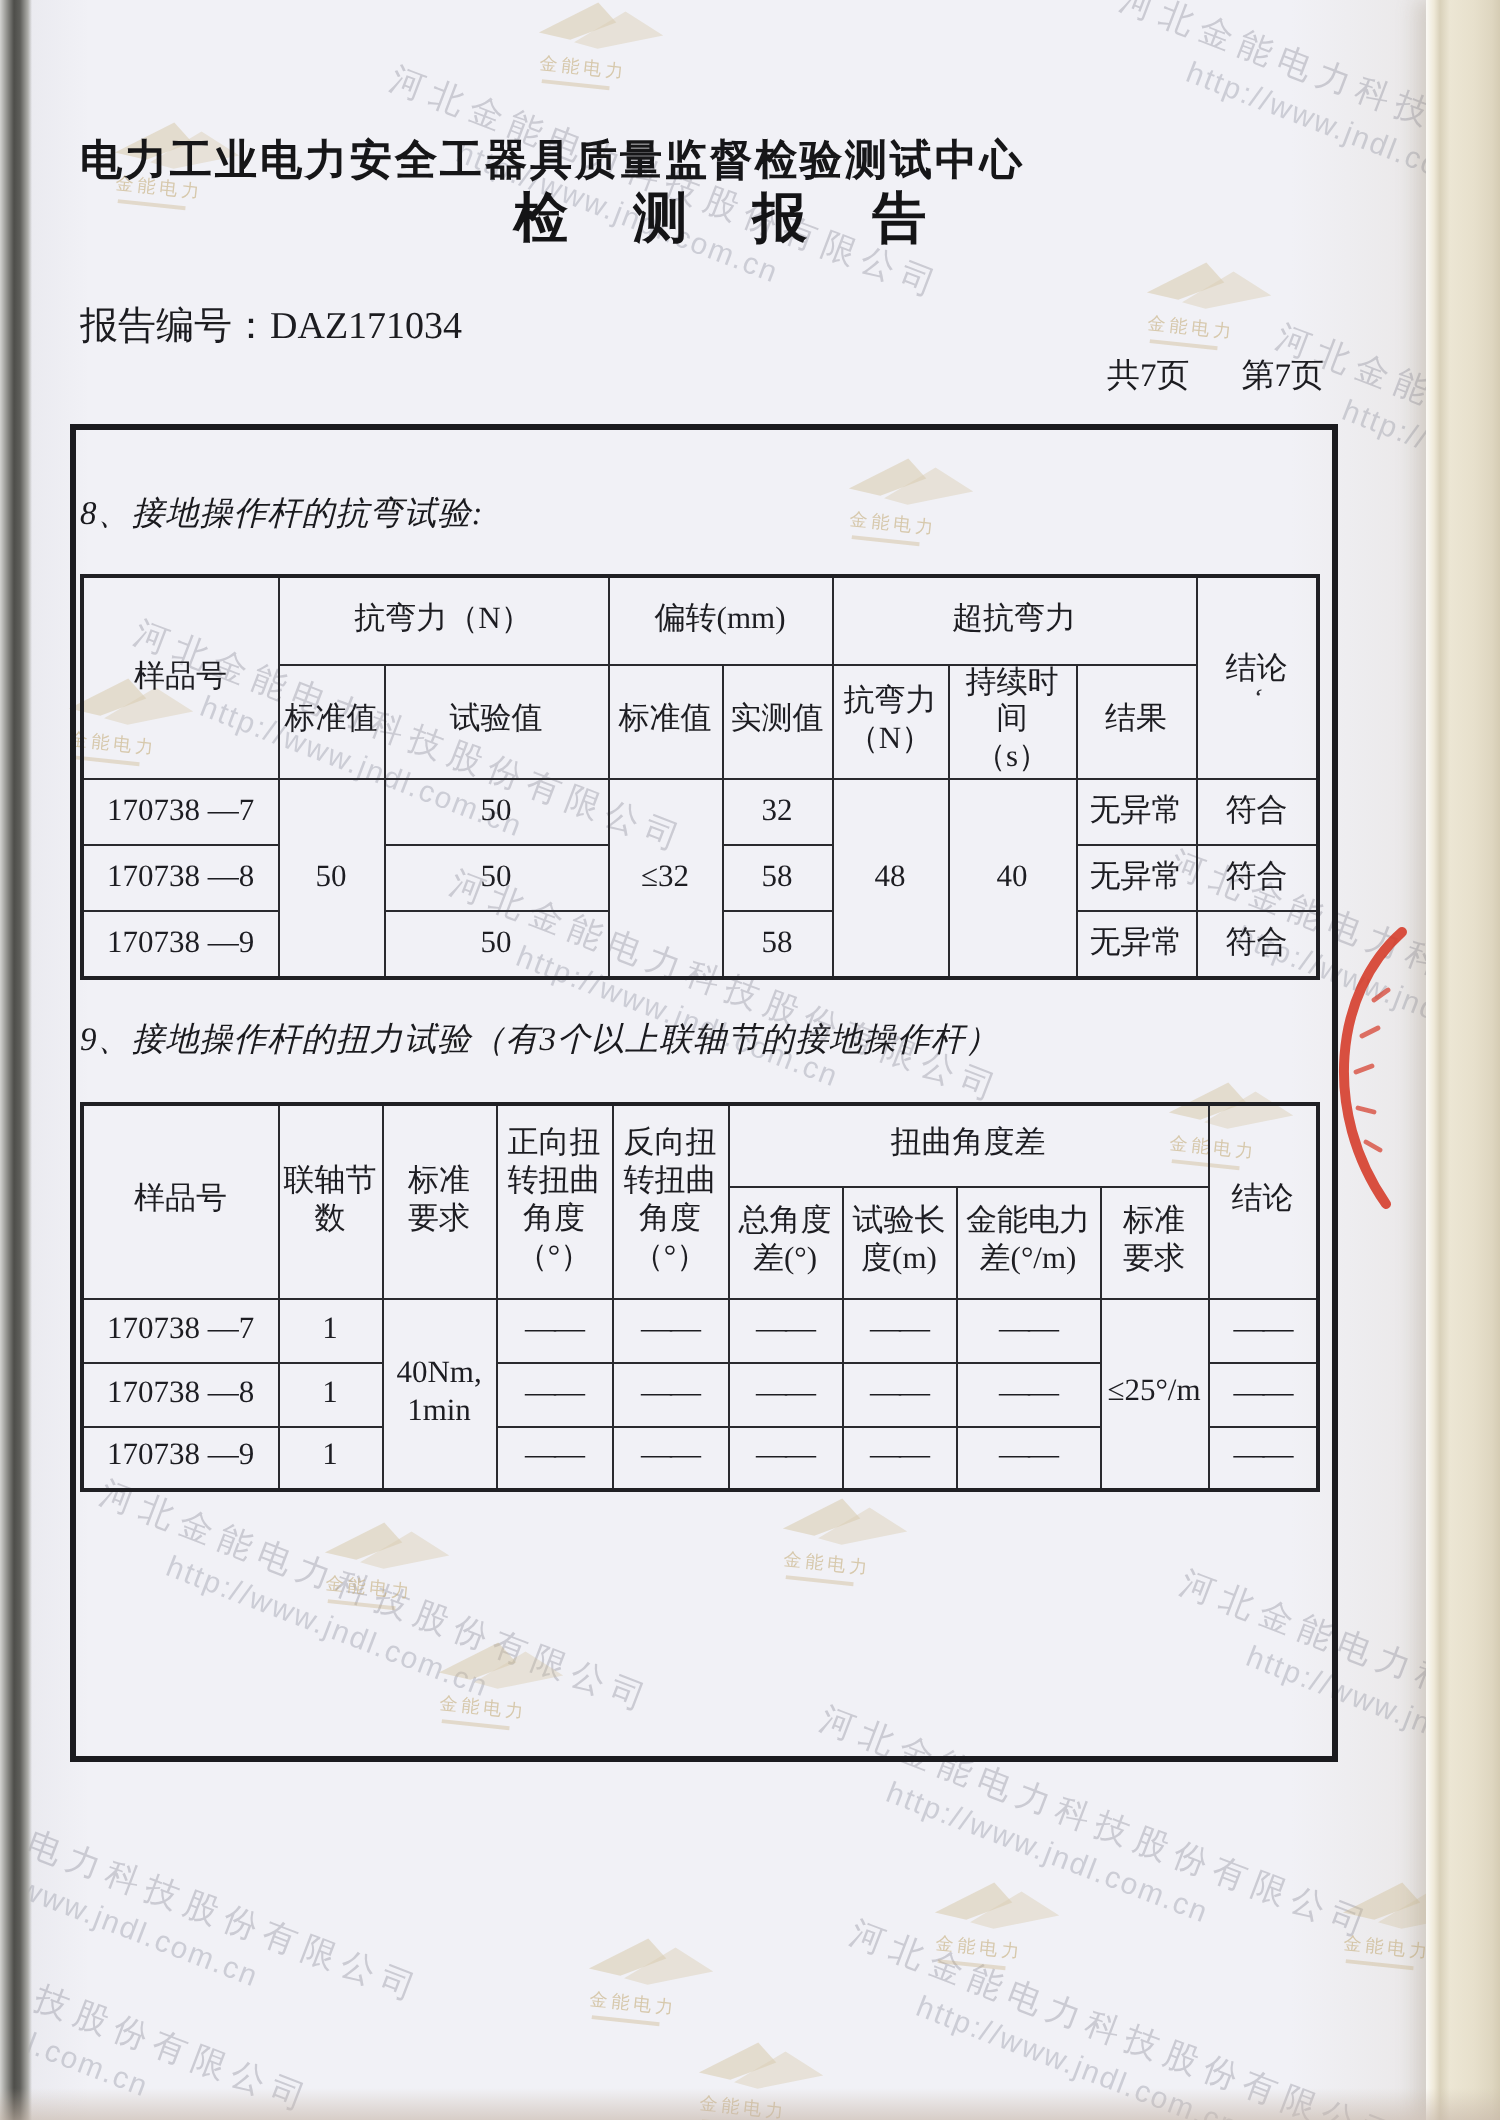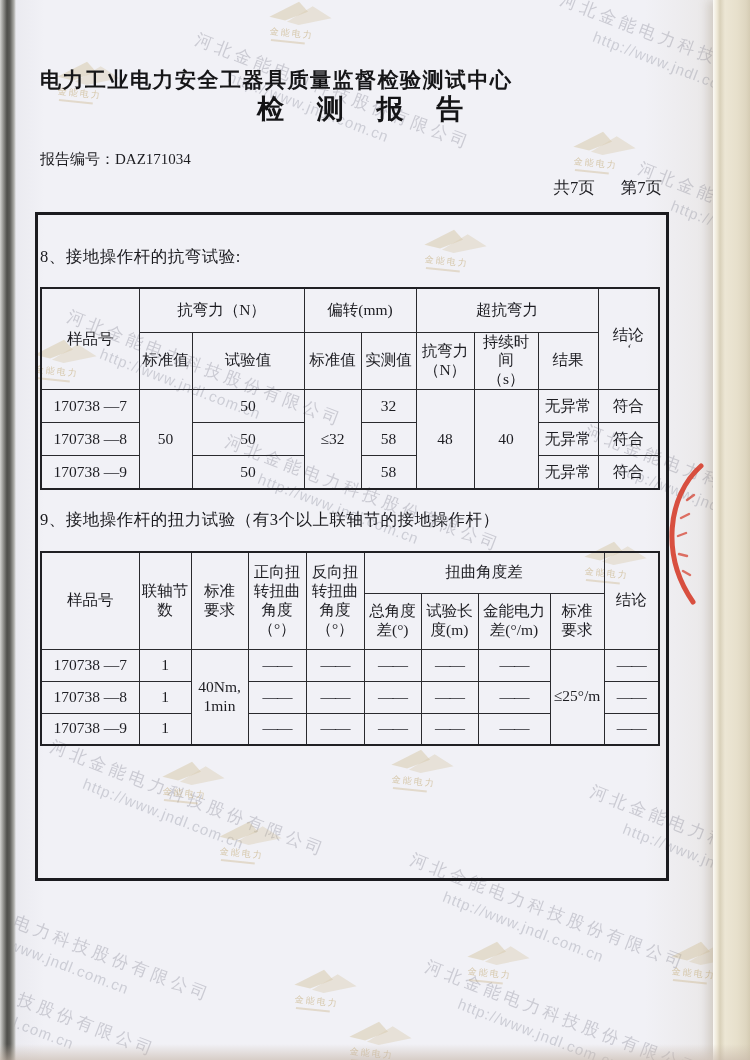--- a/index.html
+++ b/index.html
@@ -36,28 +36,28 @@
     font-family:"Liberation Sans","DejaVu Sans",sans-serif;}
   .wm-logo{position:absolute;transform:translate(-50%,-50%) rotate(6deg);text-align:left;opacity:.62;}
   .wm-logo .lg-txt{font-size:9px;letter-spacing:2px;color:rgba(196,172,120,.95);margin-top:-2px;margin-left:4px;}
   .wm-logo .lg-sub{height:2px;width:34px;margin:1px 0 0 6px;background:rgba(196,172,120,.55);}
   
   .content{position:absolute;inset:0;z-index:3;}
   .org-title{position:absolute;left:40px;top:66px;width:640px;text-align:left;
     font-size:21px;font-weight:bold;letter-spacing:1.5px;color:#161618;}
   .report-title{position:absolute;left:40px;top:91px;width:640px;text-align:center;
     font-size:27px;font-weight:bold;letter-spacing:13px;text-indent:13px;color:#141416;}
-  .info-line1{position:absolute;left:40px;top:150px;font-size:15px;}
+  .info-line1{position:absolute;left:40px;top:150px;font-size:19px;}
   .info-line2{position:absolute;left:40px;top:175px;font-size:16.5px;}
   .hum{margin-left:38px;}
   .pages{position:absolute;left:470px;top:177px;width:192px;text-align:right;font-size:16.5px;}
   .pages .pg2{margin-left:26px;margin-top:43px;}
   .outer-box{position:absolute;left:35px;top:212px;width:628px;height:663px;
     border:3px solid #1b1b1f;background:transparent;}
-  .sec-title{position:absolute;font-size:16.5px;color:#1a1a1e;letter-spacing:.5px;}
+  .sec-title{position:absolute;font-size:16.5px;color:#1a1a1e;letter-spacing:.5px;font-style:italic;}
   #sec8{left:40px;top:246px;}
   #sec9{left:40px;top:509px;}
   table.rep{position:absolute;border-collapse:collapse;table-layout:fixed;border:2.5px solid #202024;}
   #table1{left:40px;top:287px;width:618px;}
   #table2{left:40px;top:551px;width:618px;}
   table.rep td{border:1.6px solid #2a2a2e;text-align:center;vertical-align:middle;
     padding:0 1px;font-size:15.5px;line-height:1.22;color:#1d1d22;}
   .ml{white-space:pre-line;}
   .dash{letter-spacing:-1px;color:#33333a;}
   .concl-mark{display:block;font-size:13px;line-height:8px;transform:rotate(14deg);color:#2c2c31;}

